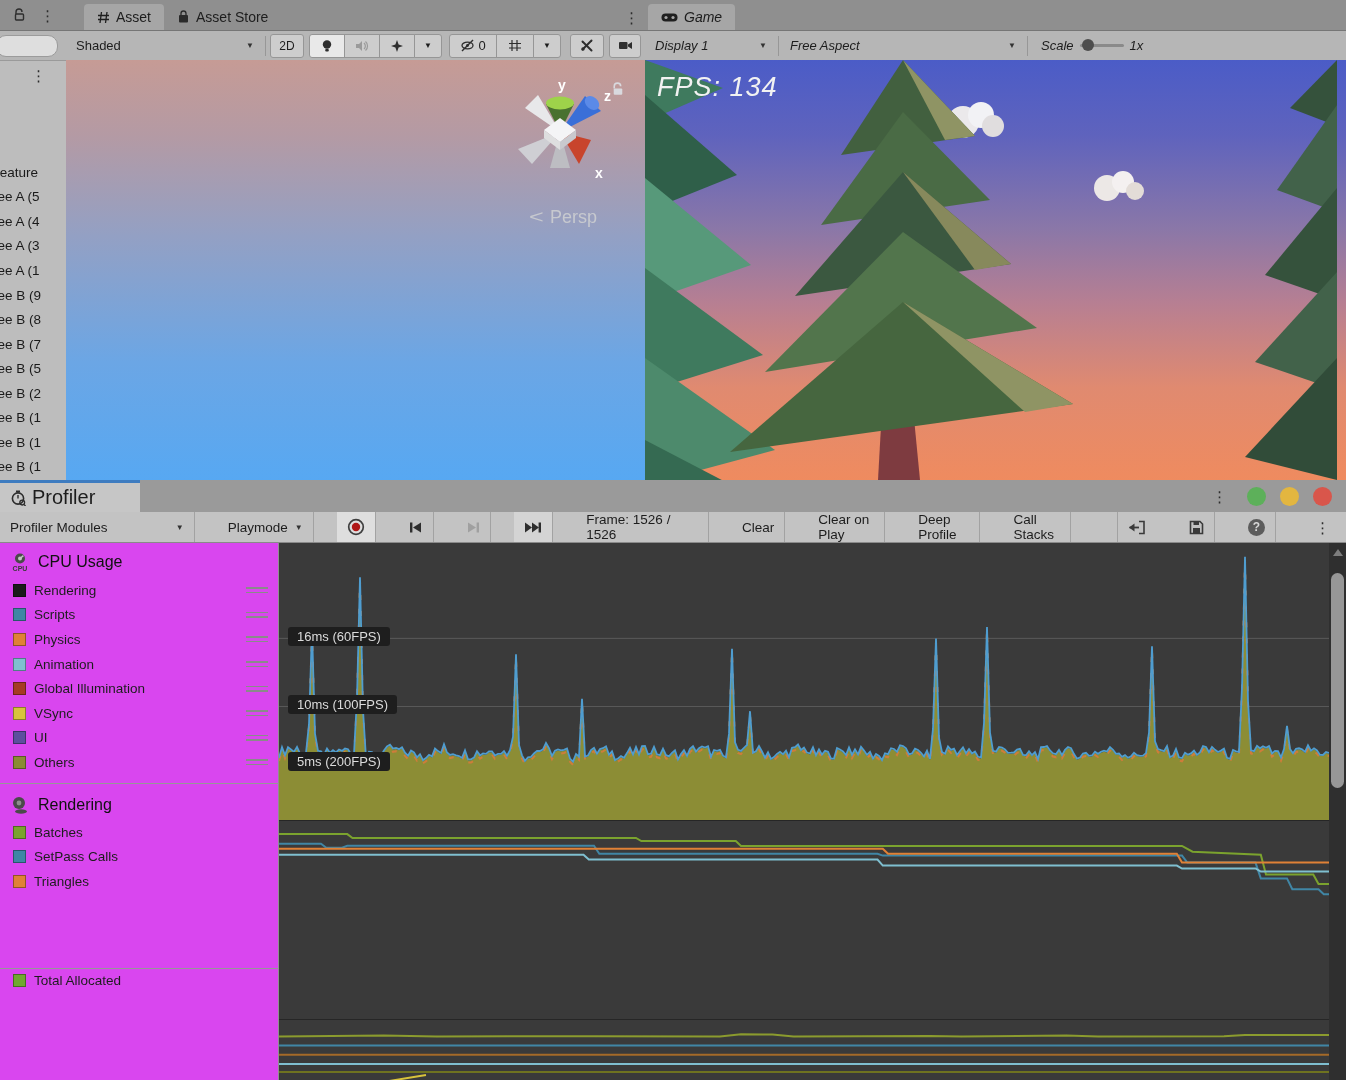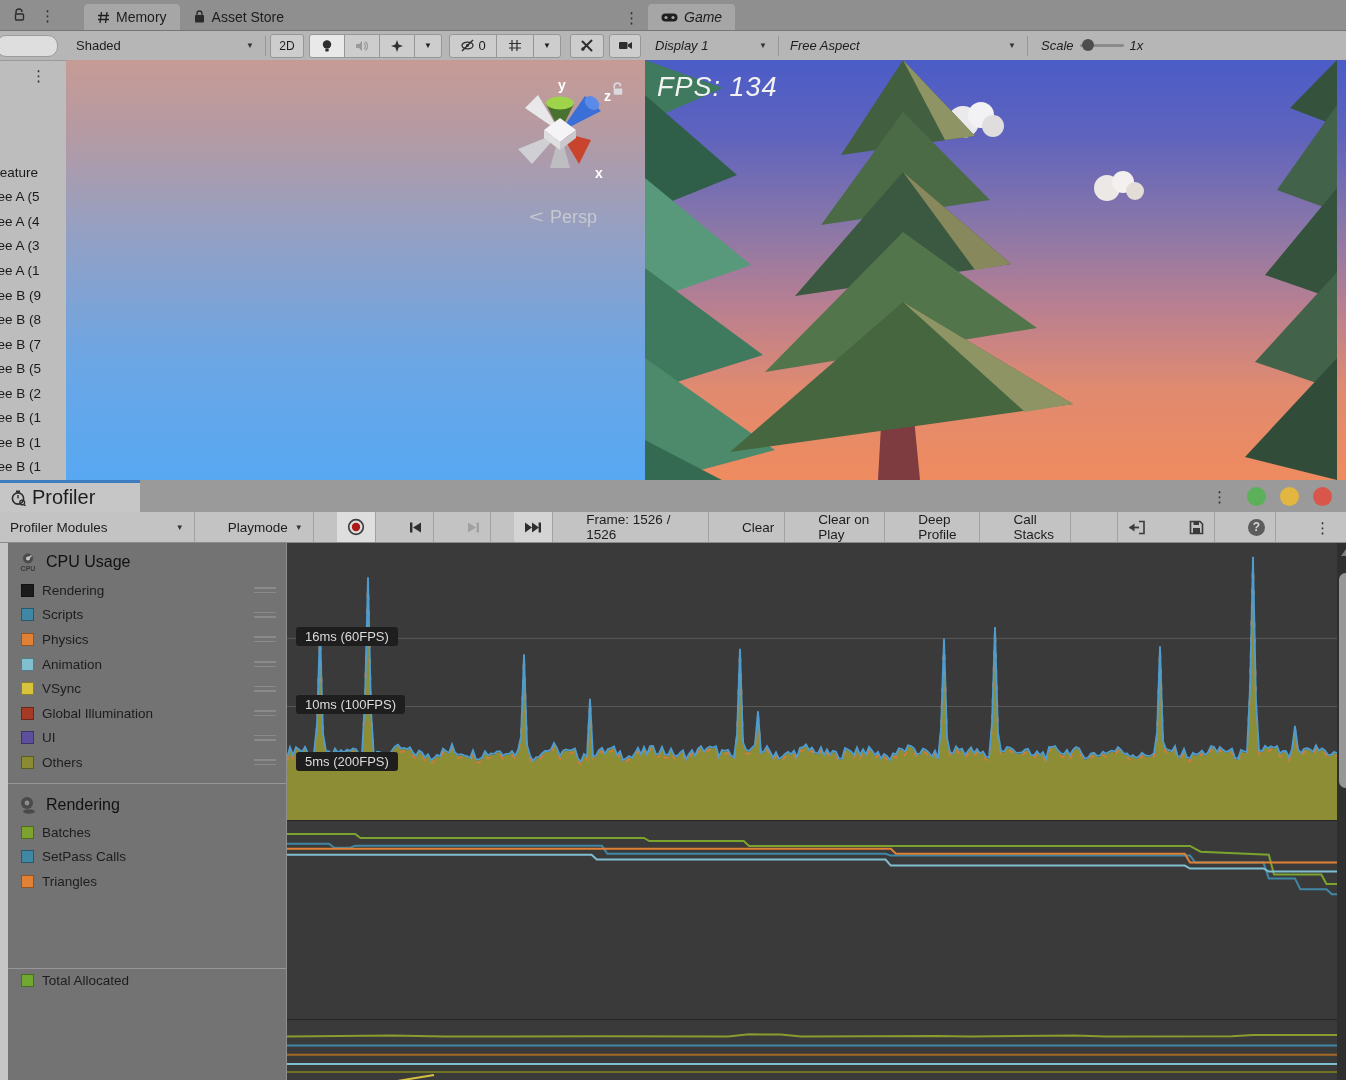--- a/index.html
+++ b/index.html
@@ -47,21 +47,21 @@
   
   #profiler{left:0;top:480px;width:1346px;height:600px;background:#c6c6c6;}
   #p-tabbar{height:32px;background:#9a9a9a;display:flex;align-items:flex-end;}
   #p-tab{height:29px;width:120px;background:#c6c6c6;border-top:3px solid #3e7cc0;display:flex;align-items:center;gap:6px;padding:0 10px;font-size:20px;}
   #p-winbtns{margin-left:auto;display:flex;align-items:center;gap:14px;padding-right:14px;height:100%;}
   .wcircle{width:19px;height:19px;border-radius:50%;}
   #p-toolbar{height:30px;background:#c3c3c3;border-bottom:1px solid #8a8a8a;display:flex;align-items:center;font-size:13.5px;gap:23px;}
   .ptb-item{height:100%;display:flex;align-items:center;padding:0 10px;border-right:1px solid #a2a2a2;cursor:pointer;}
   .ptb-text{cursor:default;}
   #p-body{position:absolute;top:63px;left:0;right:0;bottom:0;display:flex;}
-  #p-left{width:278px;background:#737373;border-right:1px solid #8f8f8f;flex:none;margin-left:8px;}
+  #p-left{width:278px;background:#d946ef;border-right:1px solid #8f8f8f;flex:none;}
   .mod-header{display:flex;align-items:center;gap:8px;padding:9px 10px 6px 10px;font-size:16px;color:#111;}
   .legend-row{display:flex;align-items:center;height:24.6px;padding-left:13px;font-size:13.5px;cursor:pointer;}
   .legend-row .sw{width:11px;height:11px;margin-right:8px;border:1px solid rgba(0,0,0,.35);flex:none;}
   .legend-row .lbl{flex:1;}
   .handle{width:22px;margin-right:10px;display:flex;flex-direction:column;gap:3px;cursor:grab;}
   .handle i{display:block;height:1.5px;background:#8a8a8a;}
   .mod-sep{height:1px;background:#979797;margin-top:8px;}
   #p-charts{width:1050px;flex:none;position:relative;background:#3a3a3a;}
   .chart{position:relative;overflow:hidden;}
   #chart-cpu{height:277px;}
@@ -114,21 +114,21 @@
   </div>
 
   <div id="scene-panel" class="abs">
     <div class="tabbar">
       <div class="tab active" style="margin-left:18px">
         <span class="icon">
           <svg width="13" height="13" viewBox="0 0 13 13">
               <path d="M4.5 1 L3 12 M10 1 L8.5 12 M1 4.5 H12 M1 8.5 H12" stroke="#1f1f1f" stroke-width="1.3" fill="none"></path>
             </svg>
         </span>
-        <span>Memory</span>
+        <span>Asset</span>
       </div>
       <div class="tab">
         <span class="icon">
           <svg width="13" height="14" viewBox="0 0 13 14">
               <path d="M4 5 V3.5 a2.5 2.5 0 0 1 5 0 V5" fill="none" stroke="#2a2a2a" stroke-width="1.3"></path>
               <rect x="2" y="5" width="9" height="7.5" rx="1" fill="#2a2a2a"></rect>
             </svg>
         </span>
         <span>Asset Store</span>
       </div>
@@ -463,30 +463,30 @@
             </div>
             <div class="legend-row">
               <span class="sw" style="background: rgb(127, 191, 208);"></span>
               <span class="lbl">Animation</span>
               <span class="handle">
                 <i></i>
                 <i></i>
               </span>
             </div>
             <div class="legend-row">
+              <span class="sw" style="background: rgb(165, 59, 37);"></span>
+              <span class="lbl">Global Illumination</span>
+              <span class="handle">
+                <i></i>
+                <i></i>
+              </span>
+            </div>
+            <div class="legend-row">
               <span class="sw" style="background: rgb(216, 195, 60);"></span>
               <span class="lbl">VSync</span>
-              <span class="handle">
-                <i></i>
-                <i></i>
-              </span>
-            </div>
-            <div class="legend-row">
-              <span class="sw" style="background: rgb(165, 59, 37);"></span>
-              <span class="lbl">Global Illumination</span>
               <span class="handle">
                 <i></i>
                 <i></i>
               </span>
             </div>
             <div class="legend-row">
               <span class="sw" style="background: rgb(93, 79, 158);"></span>
               <span class="lbl">UI</span>
               <span class="handle">
                 <i></i>

